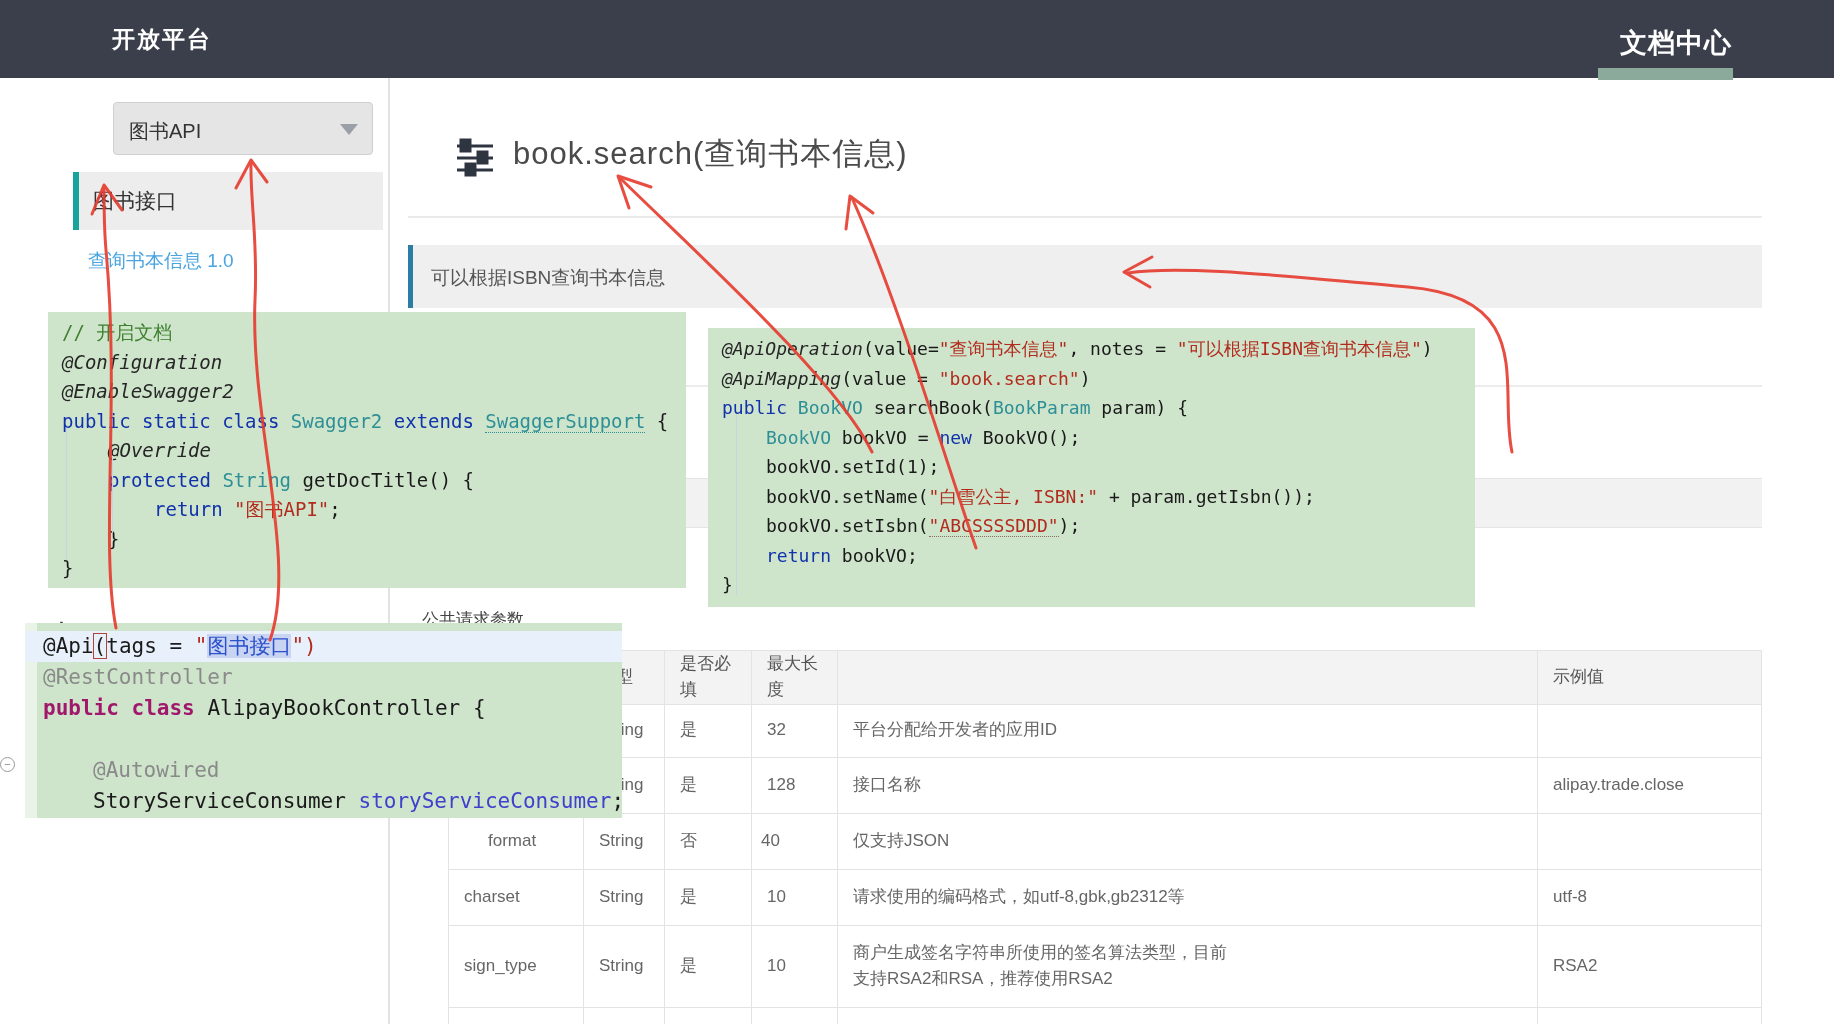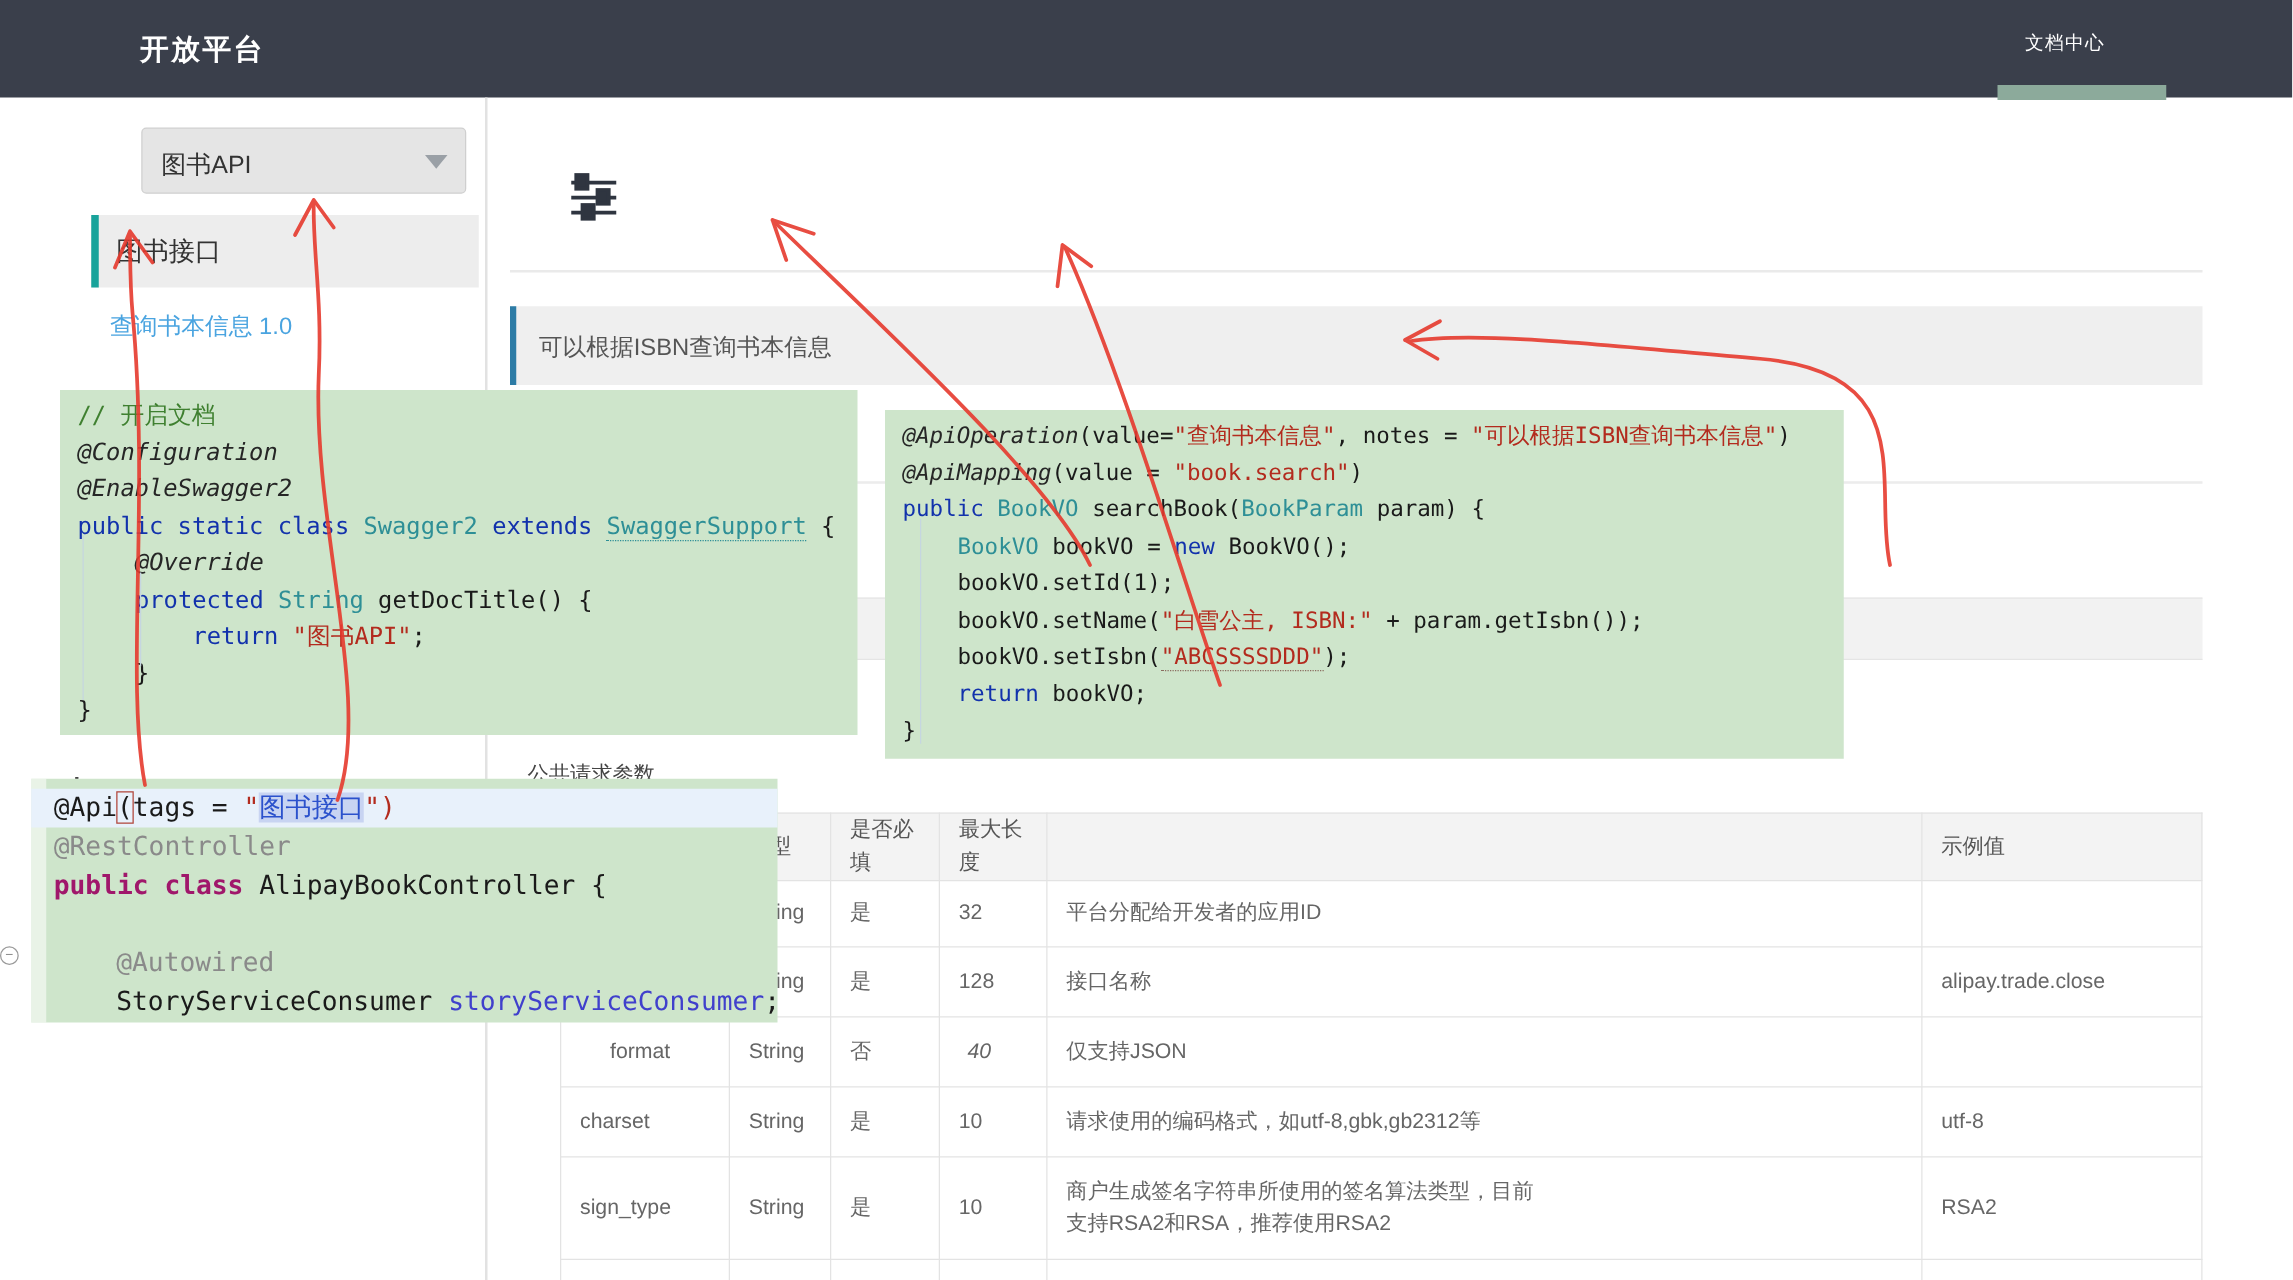--- a/index.html
+++ b/index.html
@@ -2,21 +2,21 @@
 <html><head>
 <meta charset="utf-8">
 <style>
   html,body{margin:0;padding:0;background:#fff;}
   #stage{position:relative;width:1834px;height:1024px;overflow:hidden;
          font-family:"Liberation Sans","DejaVu Sans",sans-serif;background:#fff;}
   .abs{position:absolute;}
   
   #navbar{left:0;top:0;width:1834px;height:78px;background:#3a3f4b;}
   #brand{left:112px;top:24px;color:#fff;font-size:23px;font-weight:bold;letter-spacing:2px;}
-  #doc-center{left:1620px;top:25px;color:#fff;font-size:15px;letter-spacing:1px;cursor:pointer;}
+  #doc-center{left:1620px;top:25px;color:#fff;font-size:27px;letter-spacing:1px;cursor:pointer;font-weight:bold;}
   #tab-underline{left:1598px;top:68px;width:135px;height:12px;background:#8caa9b;}
   
   #sidebar-divider{left:388px;top:78px;width:2px;height:946px;background:#e2e2e2;}
   #api-select{left:113px;top:102px;width:260px;height:53px;border:1px solid #cfcfcf;border-radius:4px;
               background:#e5e5e5;box-sizing:border-box;cursor:pointer;}
   #api-select-label{left:15px;top:15px;font-size:20px;color:#333;}
   #api-select-caret{right:14px;top:21px;width:0;height:0;border-left:9px solid transparent;
               border-right:9px solid transparent;border-top:11px solid #9aa0a6;}
   #menu-item{left:73px;top:172px;width:310px;height:58px;background:#ededed;cursor:pointer;}
   #menu-item-bar{left:0;top:0;width:6px;height:58px;background:#18a39b;}
@@ -94,20 +94,21 @@
   <svg id="title-icon" class="abs" viewBox="0 0 38 44">
     <g stroke="#2f3540" stroke-width="3" fill="#2f3540">
       <line x1="1" y1="10" x2="37" y2="10"></line>
         <rect x="5" y="4" width="9" height="11"></rect>
       <line x1="1" y1="22" x2="37" y2="22"></line>
         <rect x="22" y="16" width="9" height="11"></rect>
       <line x1="1" y1="34" x2="37" y2="34"></line>
         <rect x="10" y="28" width="9" height="11"></rect>
     </g>
   </svg>
+  <div id="page-title" class="abs">book.search(查询书本信息)</div>
   <div id="title-divider" class="abs"></div>
 
   <div id="info-bar" class="abs">
     <div id="info-bar-text" class="abs">可以根据ISBN查询书本信息</div>
   </div>
 
   <div class="abs bg-line" style="left:408px;top:385px;width:1354px;"></div>
   <div id="hidden-band" class="abs"></div>
 
   <div id="section-heading" class="abs">公共请求参数</div>
@@ -140,21 +141,21 @@
       <div class="t-cell" style="left: 389px; top: 54px; width: 700px; height: 53px;">平台分配给开发者的应用ID</div>
       <div class="t-cell" style="left: 0px; top: 107px; width: 135px; height: 56px;"></div>
       <div class="t-cell" style="left: 135px; top: 107px; width: 81px; height: 56px;">String</div>
       <div class="t-cell" style="left: 216px; top: 107px; width: 87px; height: 56px;">是</div>
       <div class="t-cell" style="left: 303px; top: 107px; width: 86px; height: 56px;">128</div>
       <div class="t-cell" style="left: 389px; top: 107px; width: 700px; height: 56px;">接口名称</div>
       <div class="t-cell" style="left: 1089px; top: 107px; width: 225px; height: 56px;">alipay.trade.close</div>
       <div class="t-cell" style="left: 0px; top: 163px; width: 135px; height: 56px; padding-left: 40px;">format</div>
       <div class="t-cell" style="left: 135px; top: 163px; width: 81px; height: 56px;">String</div>
       <div class="t-cell" style="left: 216px; top: 163px; width: 87px; height: 56px;">否</div>
-      <div class="t-cell" style="left: 310px; top: 163px; width: 86px; height: 56px; font-style: italic;">40</div>
+      <div class="t-cell" style="left: 297px; top: 163px; width: 86px; height: 56px;">40</div>
       <div class="t-cell" style="left: 389px; top: 163px; width: 700px; height: 56px;">仅支持JSON</div>
       <div class="t-cell" style="left: 0px; top: 219px; width: 135px; height: 56px;">charset</div>
       <div class="t-cell" style="left: 135px; top: 219px; width: 81px; height: 56px;">String</div>
       <div class="t-cell" style="left: 216px; top: 219px; width: 87px; height: 56px;">是</div>
       <div class="t-cell" style="left: 303px; top: 219px; width: 86px; height: 56px;">10</div>
       <div class="t-cell" style="left: 389px; top: 219px; width: 700px; height: 56px;">请求使用的编码格式，如utf-8,gbk,gb2312等</div>
       <div class="t-cell" style="left: 1089px; top: 219px; width: 225px; height: 56px;">utf-8</div>
       <div class="t-cell" style="left: 0px; top: 275px; width: 135px; height: 82px;">sign_type</div>
       <div class="t-cell" style="left: 135px; top: 275px; width: 81px; height: 82px;">String</div>
       <div class="t-cell" style="left: 216px; top: 275px; width: 87px; height: 82px;">是</div>

